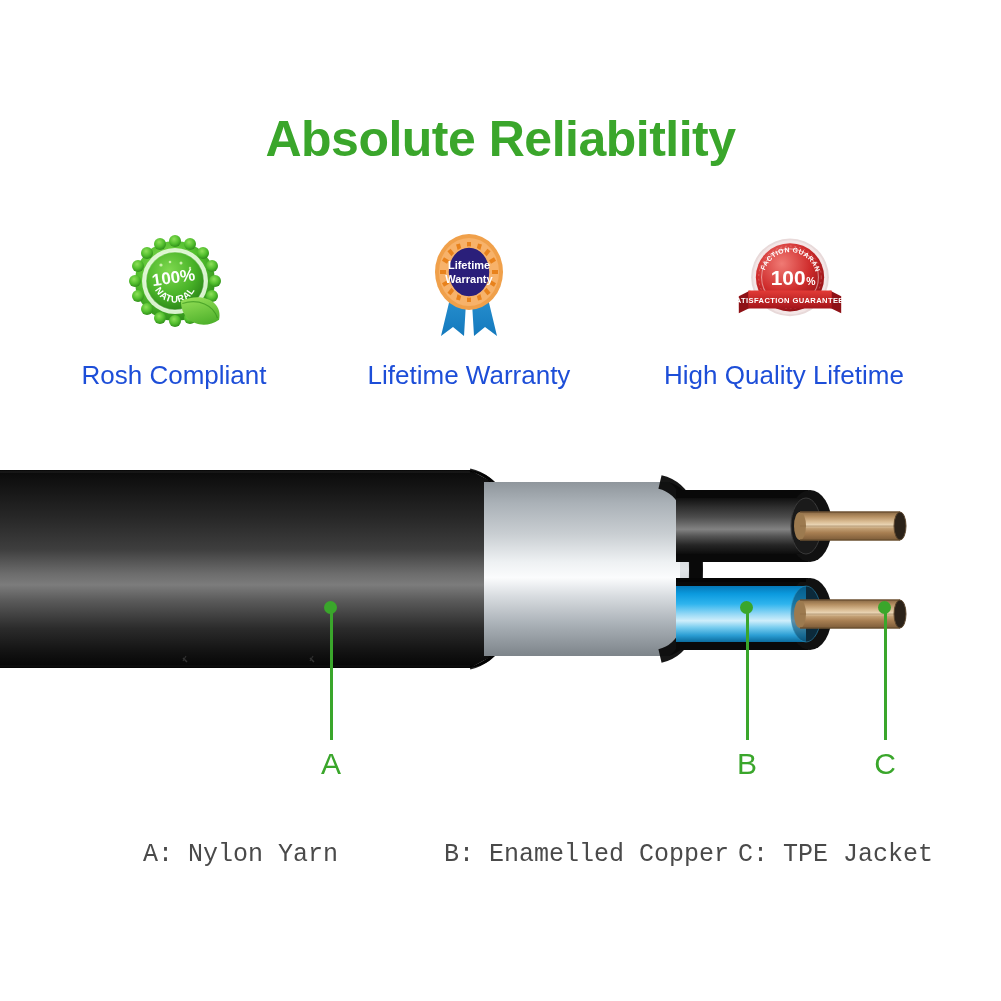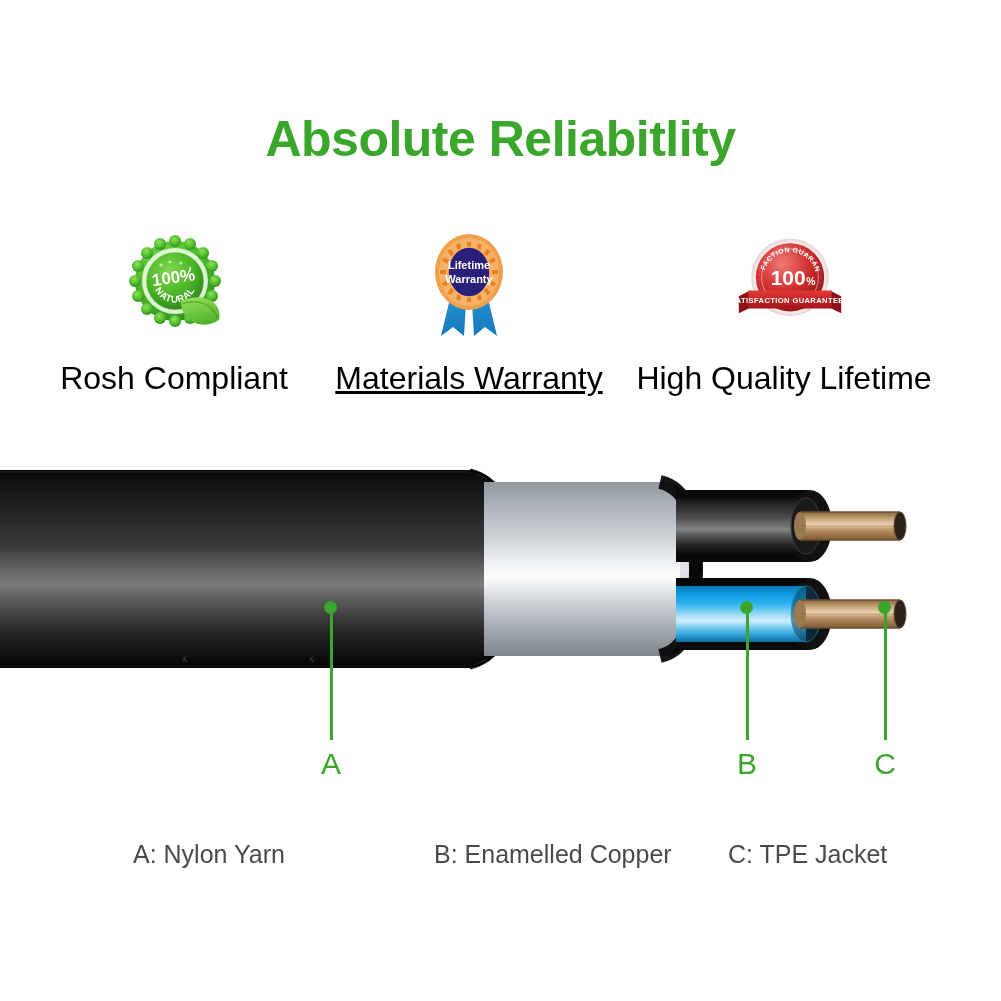--- a/index.html
+++ b/index.html
@@ -42,27 +42,27 @@
     flex-direction: column;
     align-items: center;
   }
   .feature-icon {
     position: relative;
     width: 110px; height: 110px;
     display: flex; align-items: center; justify-content: center;
   }
   .feature-label {
     margin-top: 22px;
-    font-size: 32px;
-    color: #000000;
+    font-size: 26px;
+    color: #1d4ed8;
     white-space: nowrap;
     font-family: "Liberation Sans", sans-serif;
   }
   .f1 { width: 300px; margin-left: 24px; }
-  .f2 { width: 290px; text-decoration: underline; }
+  .f2 { width: 290px; }
   .f3 { width: 340px; }
   .f1 .feature-icon { margin-left: 2px; }
   .f2 .feature-icon { margin-left: 0px; }
   .f3 .feature-icon { margin-left: 12px; }
 
   
   #cable { position: absolute; left: 0; top: 430px; width: 1001px; height: 260px; }
 
   
   .callout { position: absolute; }
@@ -93,21 +93,22 @@
     position: absolute;
     left: 0; top: 840px;
     width: 1001px;
     height: 40px;
   }
   .legend-item {
     position: absolute;
     font-size: 25px;
     color: #4a4a4a;
     white-space: nowrap;
-    font-family: Liberation Sans, sans-serif;
+    font-family: Liberation Mono, monospace;
+    margin-left: 10px;
   }
   .lg-a { left: 133px; }
   .lg-b { left: 434px; }
   .lg-c { left: 728px; }
 </style>
 </head>
 <body>
 
 <div id="page">
 
@@ -220,21 +221,21 @@
             <line x1="32" y1="26" x2="36" y2="31"></line>
             <line x1="41" y1="20" x2="43" y2="27"></line>
           </g>
 
           <ellipse cx="52" cy="48" rx="21" ry="25" fill="#2a1f7a"></ellipse>
           <ellipse cx="52" cy="48" rx="21" ry="25" fill="none" stroke="#f7b26a" stroke-width="1.5"></ellipse>
           <text x="52" y="45" text-anchor="middle" font-family="Liberation Sans, sans-serif" font-size="11" font-weight="bold" fill="#ffffff">Lifetime</text>
           <text x="52" y="59" text-anchor="middle" font-family="Liberation Sans, sans-serif" font-size="11" font-weight="bold" fill="#ffffff">Warranty</text>
         </svg>
       </div>
-      <div class="feature-label">Materials Warranty</div>
+      <div class="feature-label">Lifetime Warranty</div>
     </div>
 
     <div class="feature f3">
       <div class="feature-icon">
         <svg width="116" height="108" viewBox="0 0 116 108">
           <defs>
             <radialGradient id="rdSeal" cx="38%" cy="30%" r="75%">
               <stop offset="0%" stop-color="#f07a74"></stop>
               <stop offset="55%" stop-color="#cf2c2c"></stop>
               <stop offset="100%" stop-color="#8e0f14"></stop>

